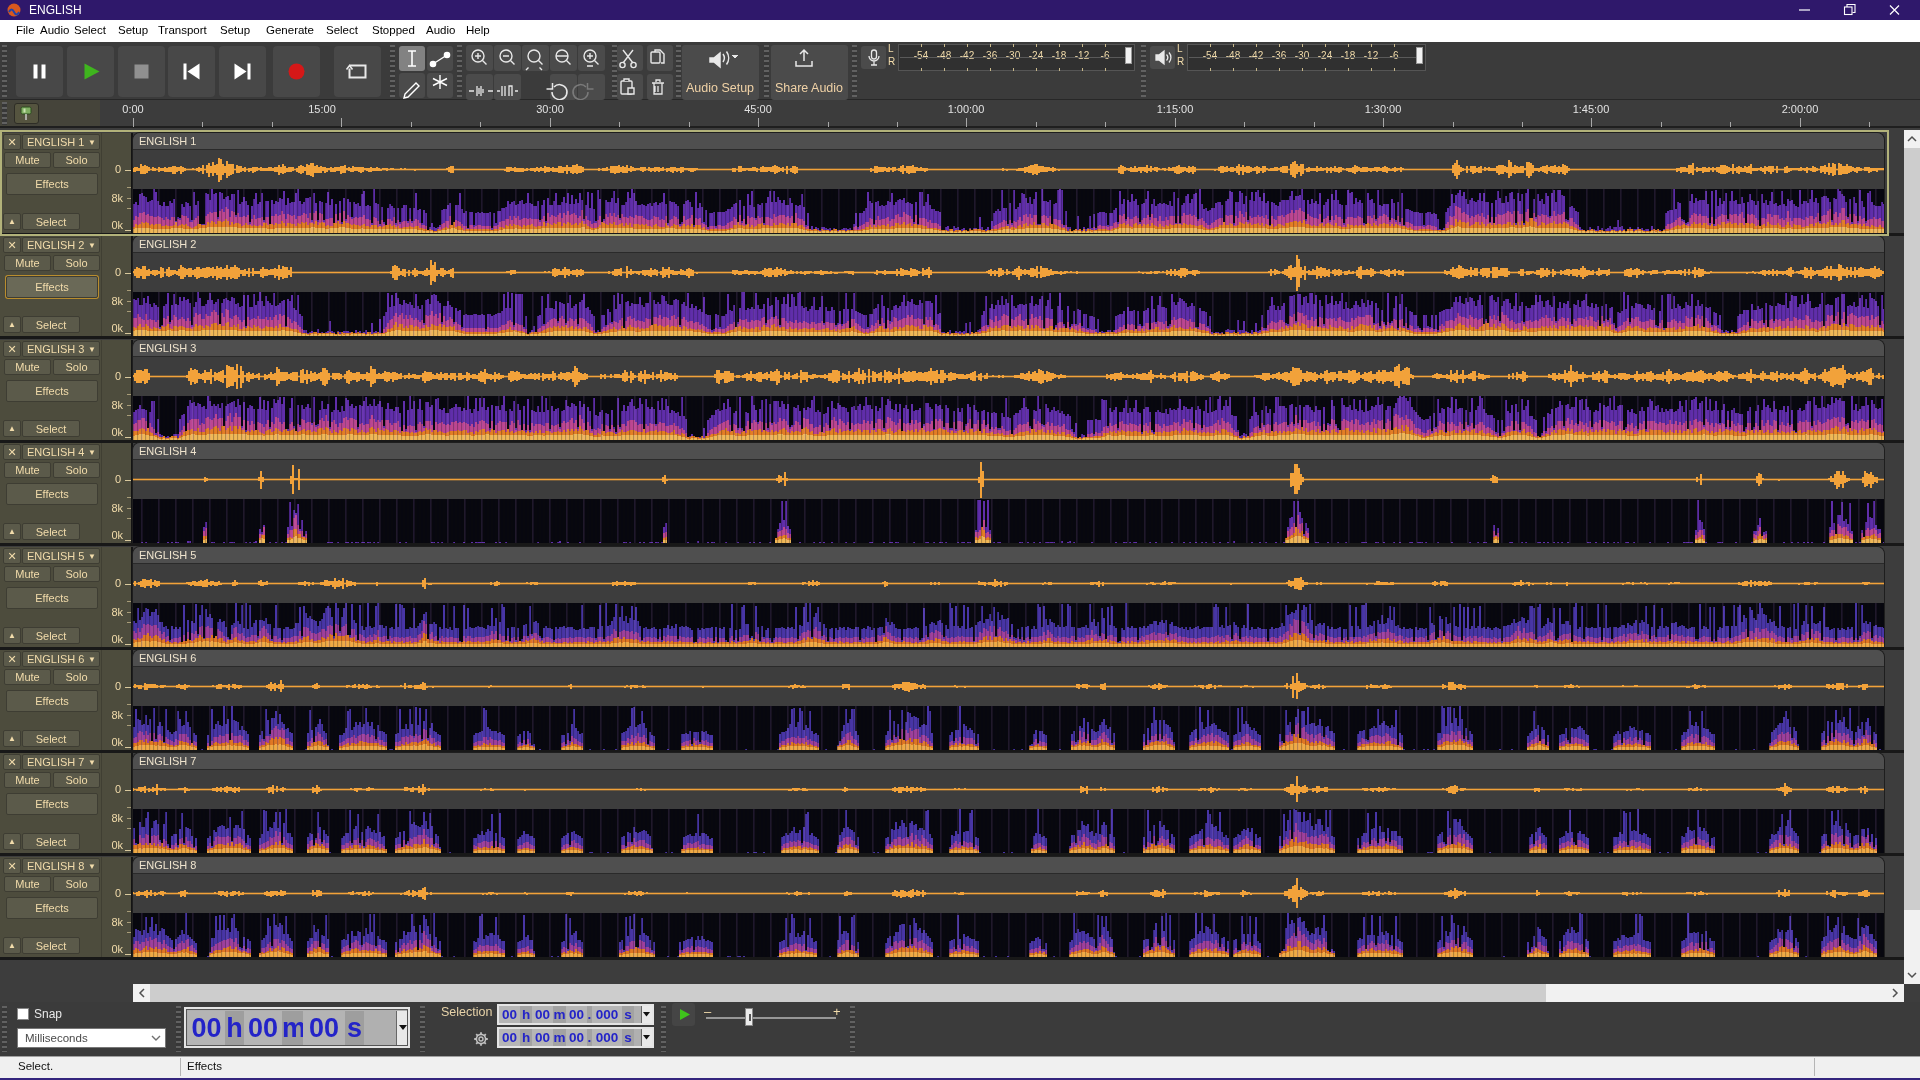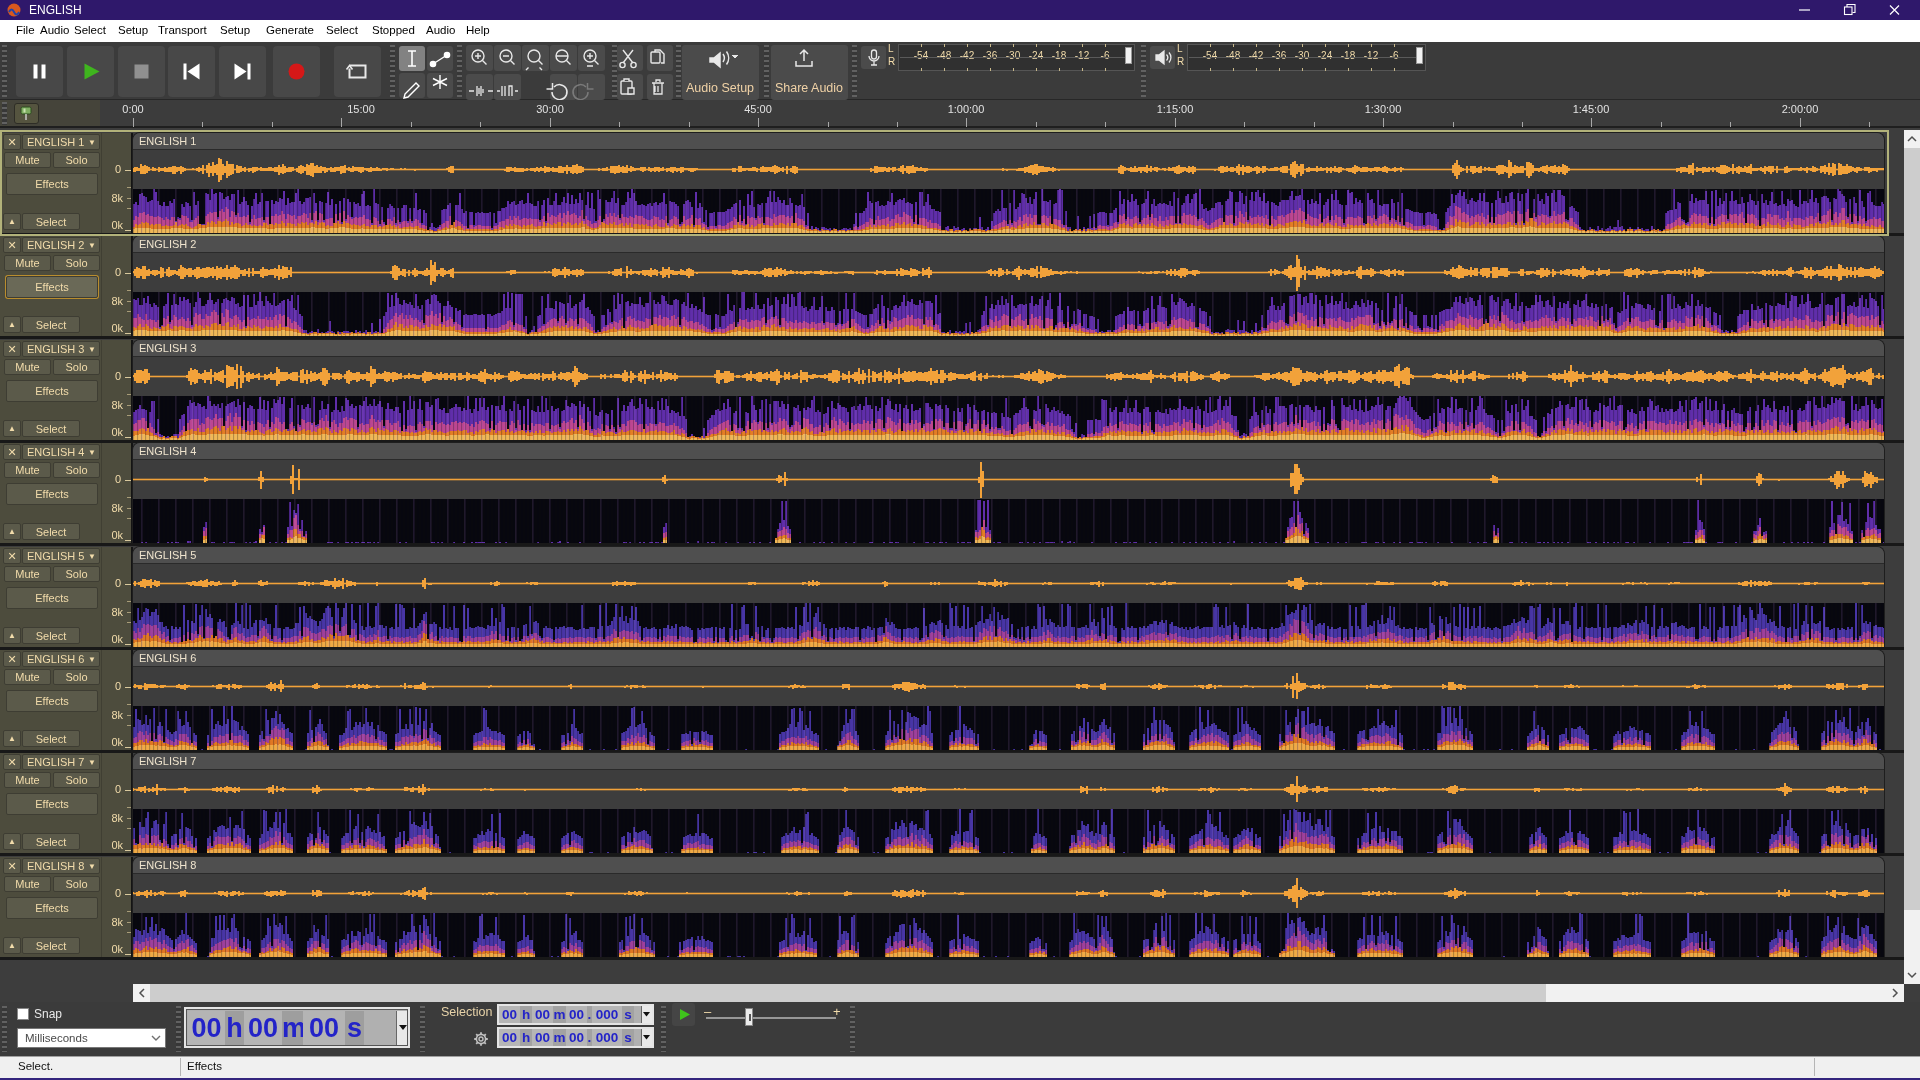--- a/index.html
+++ b/index.html
@@ -238,21 +238,21 @@
 <div class="abs" style="left:0;top:100px;width:100px;height:26px;background:#45443a"></div>
 <div class="abs" style="left:14px;top:103px;width:25px;height:21px;background:#55543f;border:1px solid #2e2d26;border-radius:3px"></div>
 <svg class="abs" style="left:17px;top:104px" width="20" height="19">
 <rect x="4" y="3" width="10" height="7" rx="1.5" fill="#7fae62" stroke="#2c4a1e"></rect>
 <path d="M9 10v6" stroke="#c8c8c8" stroke-width="1.5"></path>
 <rect x="6.5" y="4.5" width="2" height="4" fill="#c8e0b0"></rect>
 </svg>
 <div class="grip" style="left:2px;top:102px;height:23px"></div>
 <div class="rlab" style="left:133px">0:00</div>
 <div class="tick" style="left:133px;top:118px;height:9px"></div>
-<div class="rlab" style="left:361px">15:00</div>
+<div class="rlab" style="left:322px">15:00</div>
 <div class="tick" style="left:341px;top:118px;height:9px"></div>
 <div class="rlab" style="left:550px">30:00</div>
 <div class="tick" style="left:550px;top:118px;height:9px"></div>
 <div class="rlab" style="left:758px">45:00</div>
 <div class="tick" style="left:758px;top:118px;height:9px"></div>
 <div class="rlab" style="left:966px">1:00:00</div>
 <div class="tick" style="left:966px;top:118px;height:9px"></div>
 <div class="rlab" style="left:1175px">1:15:00</div>
 <div class="tick" style="left:1175px;top:118px;height:9px"></div>
 <div class="rlab" style="left:1383px">1:30:00</div>

